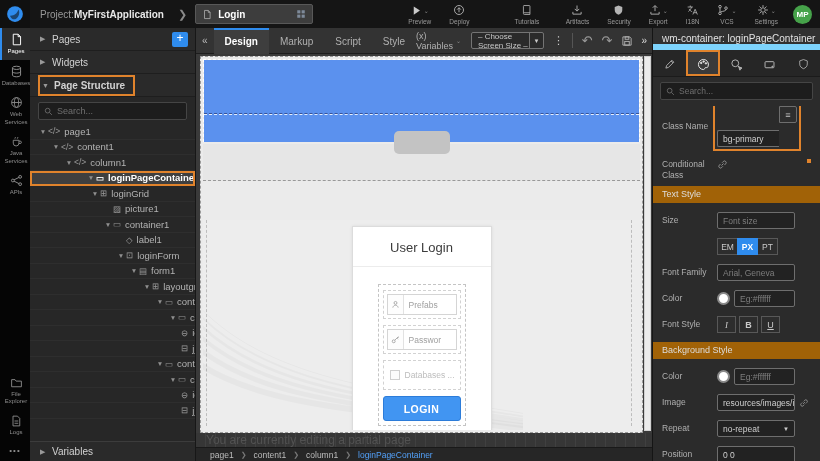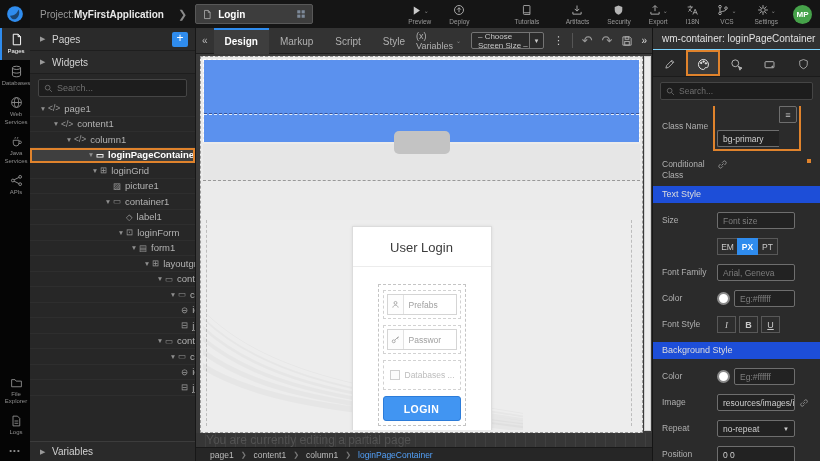--- a/index.html
+++ b/index.html
@@ -101,37 +101,37 @@
 
   .canvas-note{height:14px;background:#363636;color:#525252;font-size:12px;line-height:14px;padding-left:10px;flex-shrink:0;
     background-image:repeating-linear-gradient(90deg,transparent 0 9px,rgba(255,255,255,.05) 9px 10px);}
   .breadcrumb{height:14px;background:#262626;border-top:1px solid #191919;display:flex;align-items:center;gap:7px;padding-left:14px;font-size:8.5px;flex-shrink:0;}
   .bc-item{color:#bdbdbd;cursor:pointer;}
   .bc-sep{color:#777;font-size:7px;}
   .bc-item.active{color:#53a0f8;}
 
   
   .rightpanel{width:168px;background:#2b2b2b;border-left:1px solid #151515;display:flex;flex-direction:column;flex-shrink:0;overflow:hidden;}
-  .rp-title{height:22px;line-height:22px;padding-left:9px;font-size:10px;color:#e2e2e2;background:#313131;border-bottom:1px solid #7dd3fc;flex-shrink:0;white-space:nowrap;}
+  .rp-title{height:22px;line-height:22px;padding-left:9px;font-size:10px;color:#e2e2e2;background:#313131;border-bottom:6px solid #7dd3fc;flex-shrink:0;white-space:nowrap;}
   .rp-tabs{display:flex;height:27px;background:#262626;border-bottom:1px solid #1b1b1b;flex-shrink:0;}
   .rp-tab{flex:1;display:flex;align-items:center;justify-content:center;color:#b5b5b5;cursor:pointer;border-top:2px solid transparent;}
   .rp-tab.active{background:#3a3a3a;border-top:2px solid var(--accent);outline:2px solid var(--orange);outline-offset:-2px;color:#e8e8e8;}
   .rp-search{padding:5px 7px 6px;flex-shrink:0;}
   .rp-body{flex:1;overflow:hidden;}
   .rp-row{display:flex;align-items:center;padding:0 7px 0 9px;margin-bottom:9px;}
   .rp-label{width:55px;font-size:8.5px;color:#b0b0b0;line-height:1.25;flex-shrink:0;}
   .rp-input{height:17px;background:#222;border:1px solid #6e6e6e;border-radius:2px;display:flex;align-items:center;padding-left:5px;font-size:8.5px;color:#cfcfcf;}
   .rp-input .ph{color:#7d7d7d;}
   .w78{width:78px;}
   .cn-wrap{display:flex;outline:2px solid var(--orange);outline-offset:2px;}
   .cn-input{width:62px;border-right:none;border-radius:2px 0 0 2px;margin-top:24px;}
   .list-btn{width:18px;height:17px;border:1px solid #6e6e6e;border-radius:0 2px 2px 0;background:#2e2e2e;color:#c5c5c5;font-size:9px;display:flex;align-items:center;justify-content:center;cursor:pointer;}
   .bind-ic{color:#9a9a9a;cursor:pointer;}
   .orange-dot{width:4px;height:4px;background:var(--orange);margin-left:auto;margin-right:2px;}
-  .rp-sechead{background:#1d4ed8;height:17px;line-height:17px;padding-left:9px;font-size:9px;color:#ddd;margin-bottom:9px;}
+  .rp-sechead{background:#a16207;height:17px;line-height:17px;padding-left:9px;font-size:9px;color:#ddd;margin-bottom:9px;}
   .unitbtn{width:21px;height:17px;background:#2d2d2d;border:1px solid #585858;color:#c9c9c9;font-size:8.5px;display:flex;align-items:center;justify-content:center;cursor:pointer;margin-right:-1px;}
   .unitbtn.active{background:var(--accent);border-color:var(--accent);color:#fff;font-weight:bold;z-index:2;}
   .stylebtn{width:19px;height:17px;background:#2d2d2d;border:1px solid #585858;color:#c9c9c9;font-size:9px;display:flex;align-items:center;justify-content:center;cursor:pointer;margin-right:3px;}
   .stylebtn.i{font-style:italic;font-family:"Liberation Serif",serif;}
   .stylebtn.b{font-weight:bold;}
   .stylebtn.u{text-decoration:underline;}
   .swatch{width:13px;height:13px;border-radius:50%;background:#fff;border:2px solid #8a8a8a;margin-right:4px;flex-shrink:0;cursor:pointer;}
   .sel-caret{margin-left:auto;margin-right:5px;font-size:6px;color:#ccc;}
   .img-input{width:78px;overflow:hidden;white-space:nowrap;}
   .clip{overflow:hidden;white-space:nowrap;text-overflow:clip;}
@@ -321,20 +321,26 @@
 
     <aside class="leftpanel">
       <div class="lp-sec">
         <span class="sec-arrow">▶</span>
         <span class="sec-lbl">Pages</span>
         <span class="plus-btn">+</span>
       </div>
       <div class="lp-sec">
         <span class="sec-arrow">▶</span>
         <span class="sec-lbl">Widgets</span>
+      </div>
+      <div class="lp-sec">
+        <span class="sec-hl">
+          <span class="sec-arrow">▼</span>
+          <span class="sec-lbl" style="font-weight:bold">Page Structure</span>
+        </span>
       </div>
       <div class="lp-search">
         <div class="searchbox">
           <svg width="9" height="9" viewBox="0 0 16 16" fill="none" stroke="#6f6f6f" stroke-width="1.5">
             <circle cx="6.5" cy="6.5" r="4.2"></circle>
               <path d="M9.8 9.8L14 14"></path>
           </svg>
           <span class="ph">Search...</span>
         </div>
       </div>

